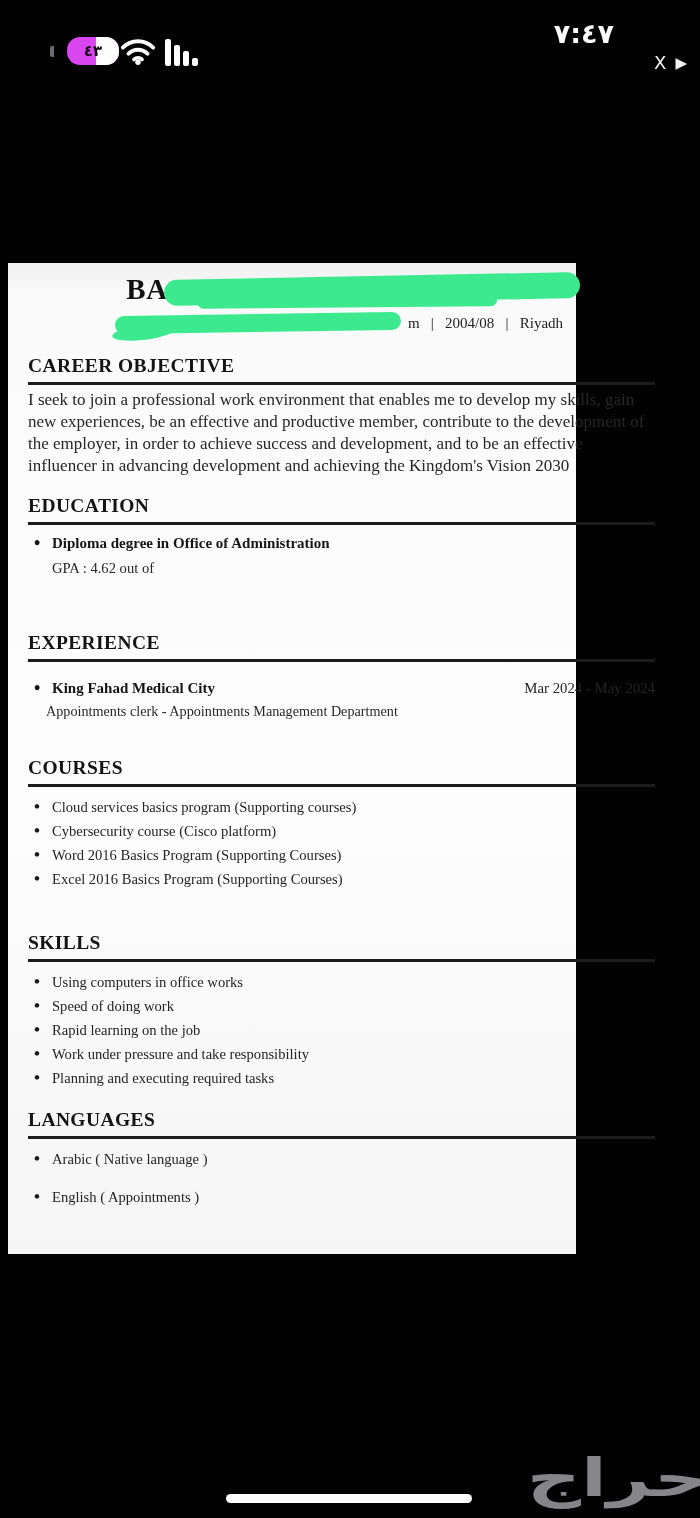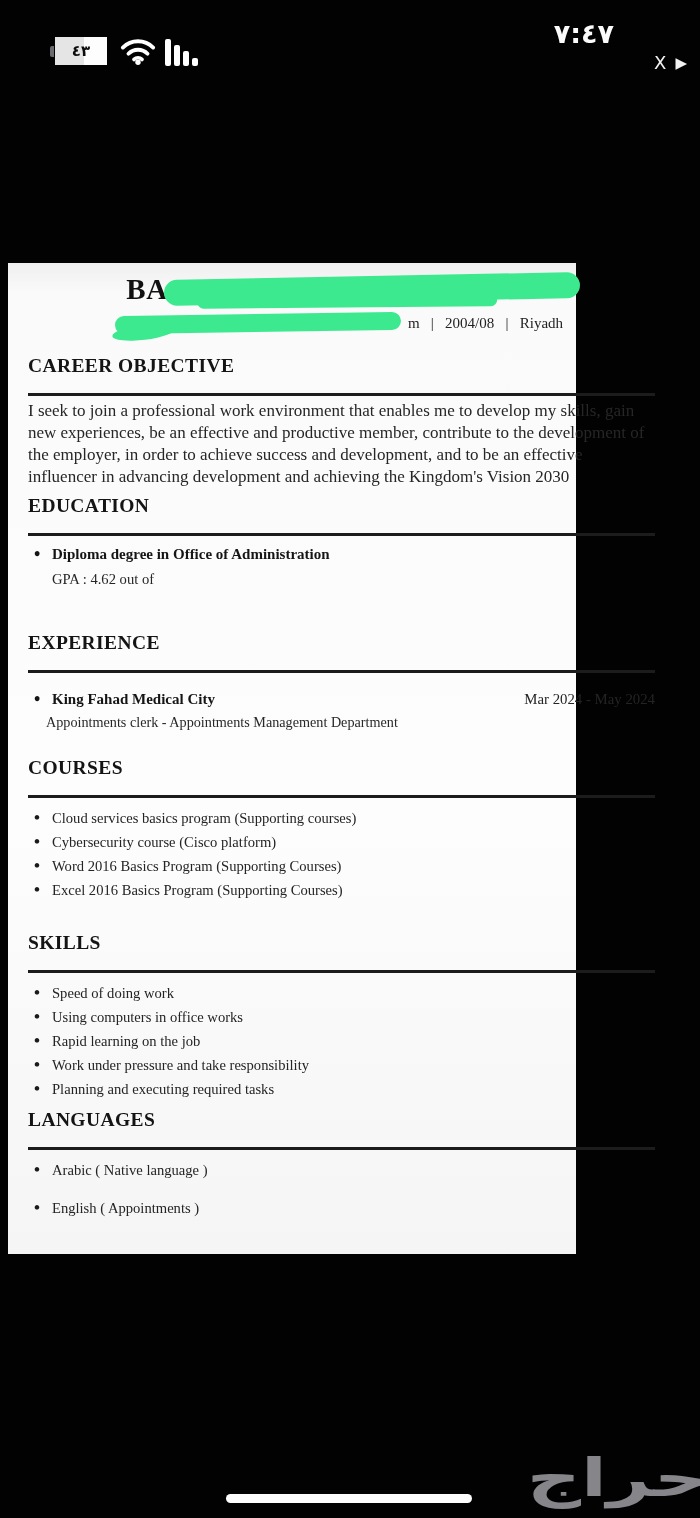--- a/index.html
+++ b/index.html
@@ -7,21 +7,21 @@
   .screen {
     position:relative; width:700px; height:1518px; background:#020202;
     overflow:hidden; font-family:"Liberation Serif", serif;
   }
 
   
   .statusbar { position:absolute; top:0; left:0; width:700px; height:100px; color:#fff;
     font-family:"DejaVu Sans", sans-serif; }
   .battery { position:absolute; left:50px; top:37px; display:flex; align-items:center; }
   .battery-cap { width:4px; height:11px; background:#6b6b6f; border-radius:2px 0 0 2px; margin-right:1px; }
-  .battery-body { position:relative; width:52px; height:28px; border-radius:0; background:#e5e5e5; overflow:hidden; }
+  .battery-body { position:relative; width:52px; height:28px; border-radius:13px; background:#d946ef; overflow:hidden;margin-left:12px; }
   .battery-fill { position:absolute; right:0; top:0; width:44%; height:100%; background:#fdfdfd; }
   .battery-num { position:absolute; inset:0; display:flex; align-items:center; justify-content:center;
     font-size:15px; font-weight:bold; color:#0b0b0b; line-height:1; }
   .wifi { position:absolute; left:120px; top:38px; }
   .signal { position:absolute; left:165px; top:38px; display:flex; align-items:flex-end; gap:3px; height:28px; }
   .signal .bar { width:6px; background:#fff; border-radius:2px; }
   .signal .b1{height:27px;} .signal .b2{height:21px;} .signal .b3{height:15px;} .signal .b4{height:8px;}
   .time { position:absolute; top:18px; right:86px; font-size:27px; font-weight:600; letter-spacing:1px; color:#fbfbfb; }
   .player { position:absolute; top:52px; right:13px; display:flex; align-items:center; gap:9px; color:#f2f2f2; }
   .player .x { font-size:18px; font-weight:500; }
@@ -29,21 +29,21 @@
 
   
   .doc {
     position:absolute; left:8px; top:263px; width:568px; height:991px;
     background:linear-gradient(180deg,#efefef 0%, #fafafa 3%, #fdfdfd 55%, #f5f5f5 100%);
     color:#1e1e1e;
   }
   .sec { position:absolute; left:20px; width:640px; }
   h2.sec-title {
     font-size:19.5px; font-weight:bold; letter-spacing:.4px; color:#141414;
-    width:627px; padding-bottom:16px; border-bottom:3px solid #1c1c1c;
+    width:627px; padding-bottom:5px; border-bottom:3px solid #1c1c1c;
   }
 
   
   .name-row { position:absolute; top:10px; left:0; width:690px; display:flex; justify-content:center; align-items:center; }
   .name-visible { font-size:29px; font-weight:bold; letter-spacing:.5px; color:#111; }
   .marker { background:#3de98f; }
   .marker-1 { position:relative; width:416px; height:26px; border-radius:14px; margin-left:-4px; margin-top:-2px; transform:rotate(-1.1deg); }
   .marker-1::after { content:""; position:absolute; left:8%; bottom:-5px; width:72%; height:13px; background:#3de98f; border-radius:10px; transform:rotate(.6deg); }
   .contact-row { position:absolute; top:51px; left:0; width:690px; display:flex; justify-content:center; align-items:center; gap:7px; transform:translateX(-14px); }
   .marker-2 { position:relative; width:286px; height:18px; border-radius:11px; transform:rotate(-.9deg); }
@@ -156,22 +156,22 @@
           <li>Cloud services basics program (Supporting courses)</li>
           <li>Cybersecurity course (Cisco platform)</li>
           <li>Word 2016 Basics Program (Supporting Courses)</li>
           <li>Excel 2016 Basics Program (Supporting Courses)</li>
         </ul>
     </div>
 
     <div class="sec sec-skills">
       <h2 class="sec-title">SKILLS</h2>
       <ul class="blist">
+          <li>Using computers in office works</li>
           <li>Speed of doing work</li>
-          <li>Using computers in office works</li>
           <li>Rapid learning on the job</li>
           <li>Work under pressure and take responsibility</li>
           <li>Planning and executing required tasks</li>
         </ul>
     </div>
 
     <div class="sec sec-lang">
       <h2 class="sec-title">LANGUAGES</h2>
       <ul class="blist lang-list">
           <li>Arabic ( Native language )</li>

